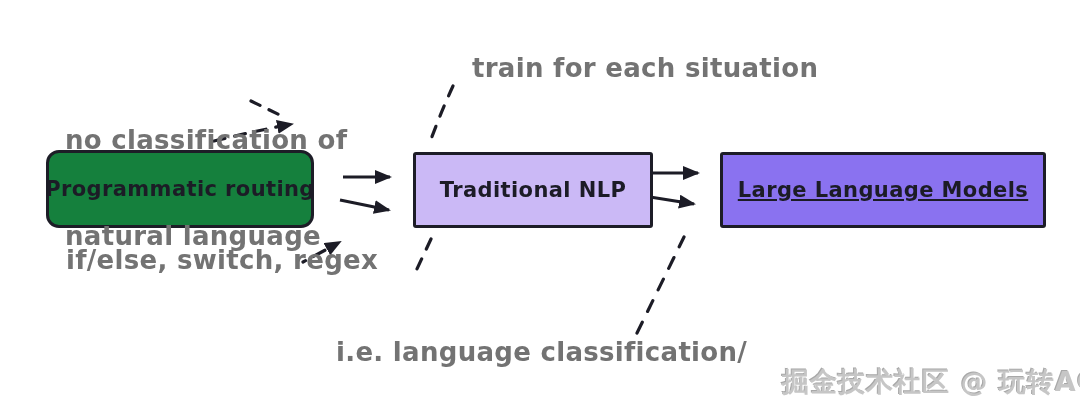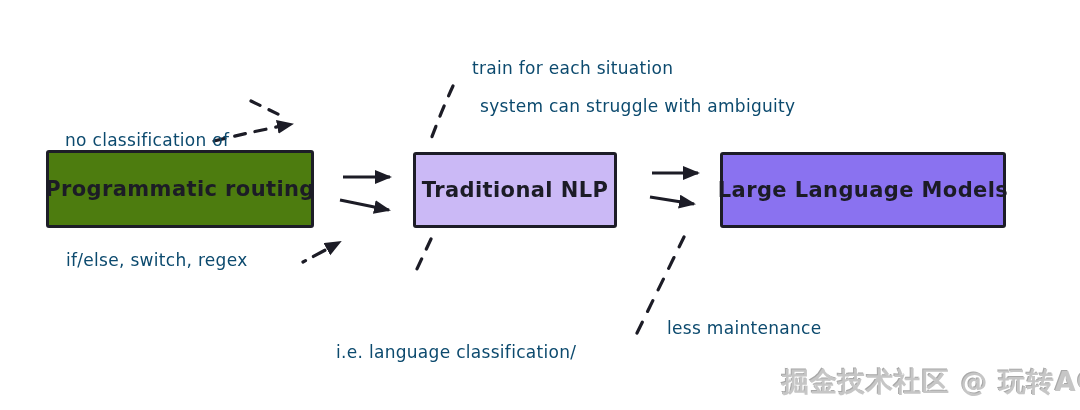--- a/index.html
+++ b/index.html
@@ -26,31 +26,31 @@
     align-items: center;
     justify-content: center;
     box-sizing: border-box;
   }
   .node-label {
     font-size: 21px;
     font-weight: 600;
     letter-spacing: 0.4px;
     white-space: nowrap;
   }
-  .node-programmatic { left: 46px;  top: 150px; width: 268px; height: 78px; background: #4d7c0f; }
-  .node-nlp          { left: 413px; top: 152px; width: 204px; height: 76px; background: #cbb9f6; }
-  .node-llm          { left: 720px; top: 152px; width: 286px; height: 76px; background: #8a72f0; }
+  .node-programmatic { left: 46px;  top: 150px; width: 268px; height: 78px; background: #15803d; border-radius: 13px; }
+  .node-nlp          { left: 413px; top: 152px; width: 240px; height: 76px; background: #cbb9f6; }
+  .node-llm          { left: 720px; top: 152px; width: 326px; height: 76px; background: #8a72f0; text-decoration: underline; }
   .note {
     position: absolute;
-    font-size: 17px;
-    font-weight: 400;
+    font-size: 26px;
+    font-weight: 700;
     letter-spacing: 0.3px;
     line-height: 32px;
     white-space: pre;
-    color: #0c4a6e;
+    color: #737373;
   }
   .note-top-left     { left: 65px;  top: 60px;  }
   .note-train        { left: 472px; top: 52px;  }
   .note-ambiguity    { left: 480px; top: 90px;  }
   .note-ifelse       { left: 66px;  top: 244px; }
   .note-ie           { left: 336px; top: 272px; }
   .note-flexible     { left: 713px; top: 246px; }
   .note-understands  { left: 684px; top: 279px; }
   .note-maintenance  { left: 667px; top: 312px; }
   .watermark {
@@ -108,32 +108,31 @@
   <div class="node node-nlp">
     <span class="node-label">Traditional NLP</span>
   </div>
 
   <div class="node node-llm">
     <span class="node-label">Large Language Models</span>
   </div>
 
   <div class="note note-top-left">
     <div>no classification of</div>
+    <div>natural language</div>
   </div>
 
   <div class="note note-train">train for each situation</div>
 
-  <div class="note note-ambiguity">system can struggle with ambiguity</div>
 
   <div class="note note-ifelse">if/else, switch, regex</div>
 
   <div class="note note-ie">
     <div>i.e. language classification/</div>
     
   </div>
 
 
 
-  <div class="note note-maintenance">less maintenance</div>
 
   <div class="watermark">掘金技术社区 @ 玩转AGI</div>
 
 </div>
 
 </body></html>

